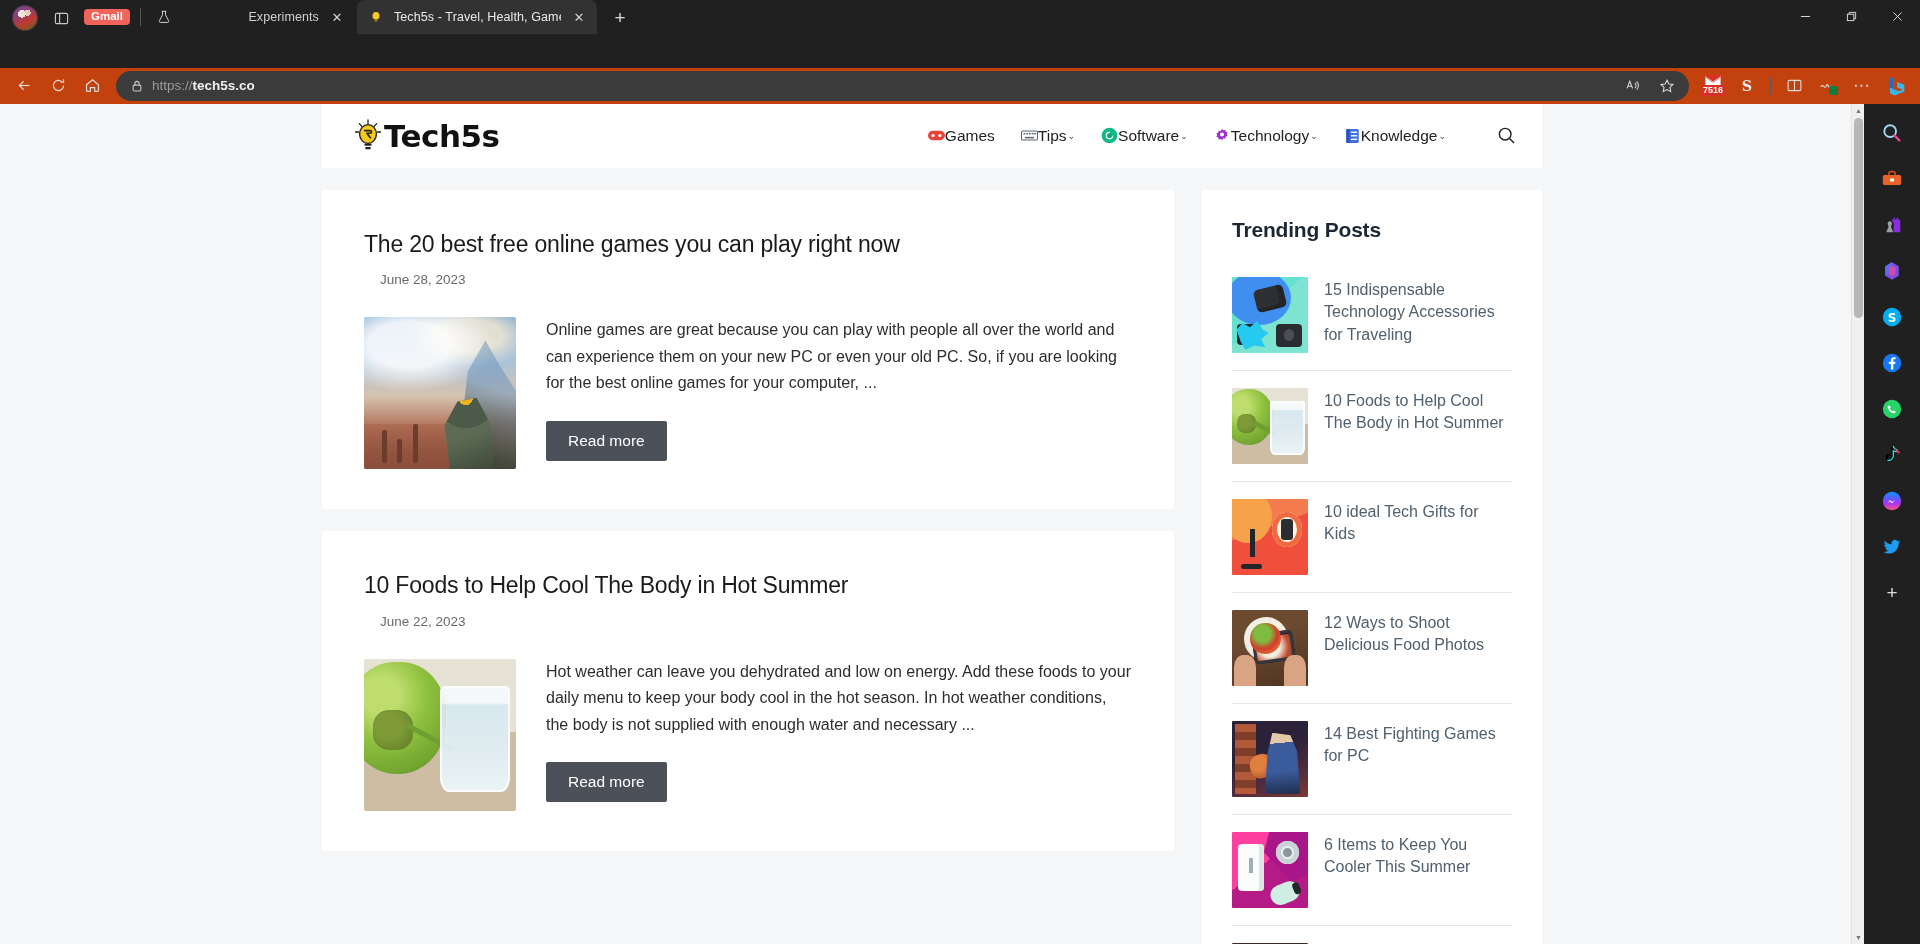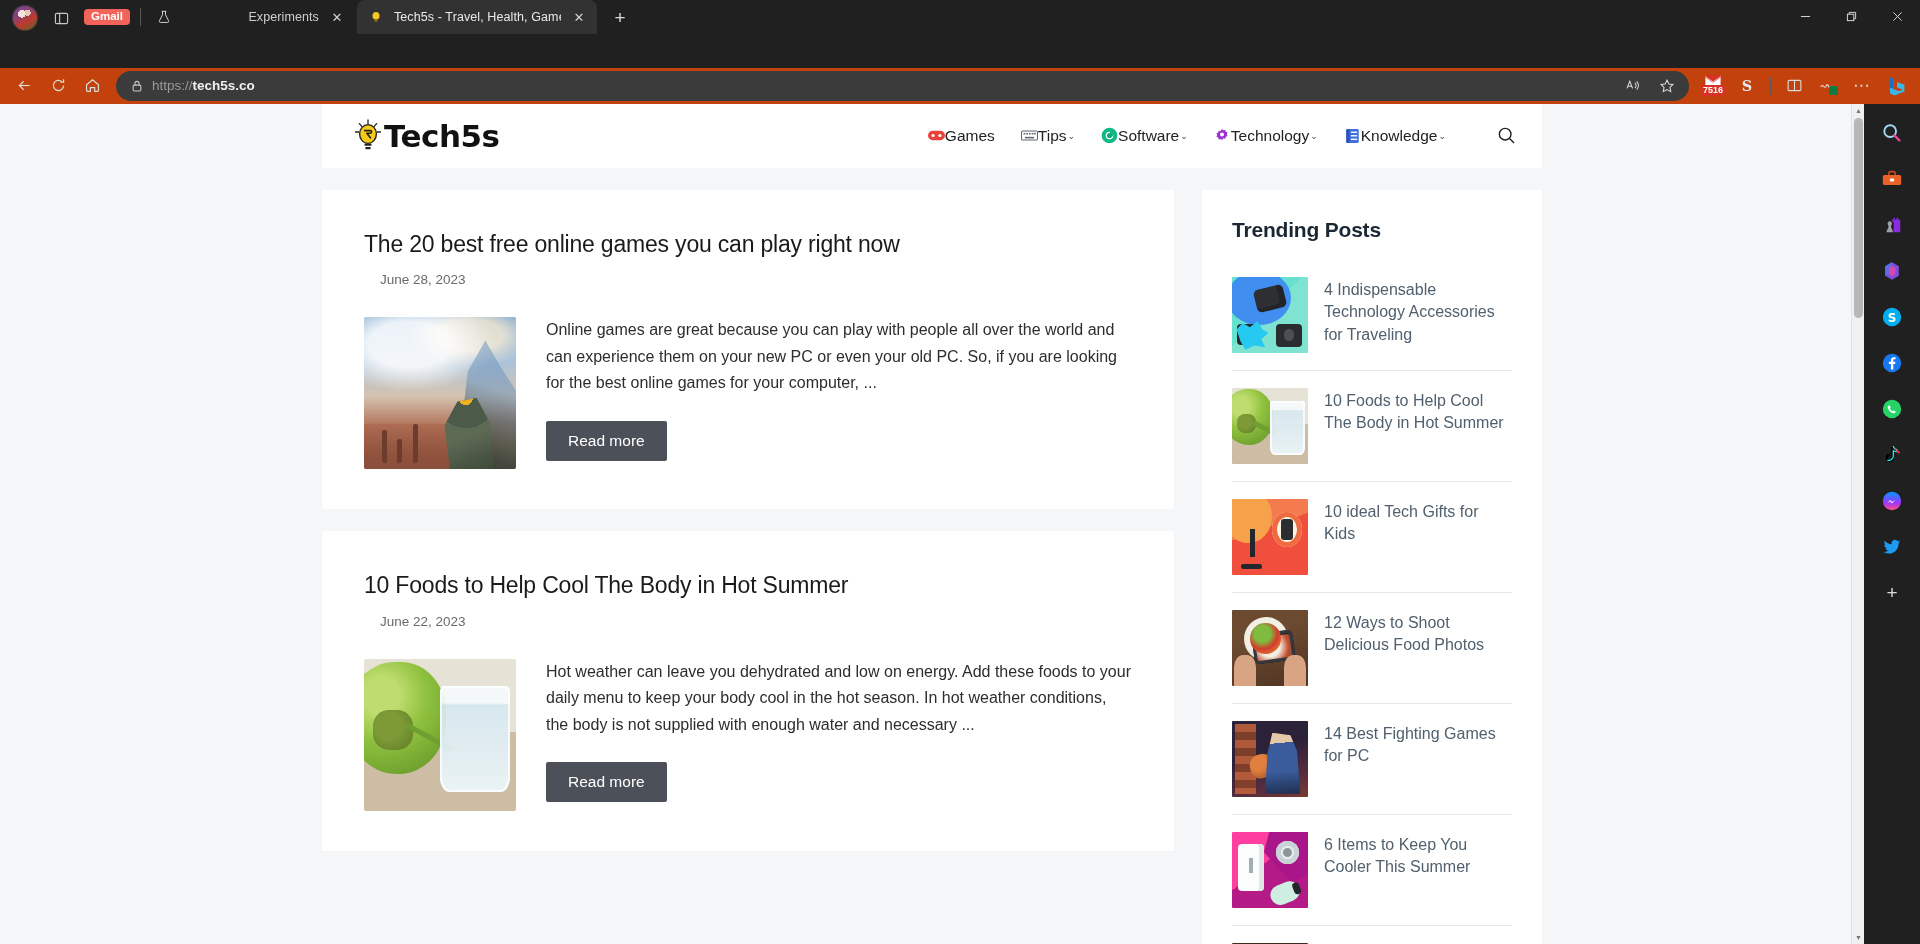--- a/index.html
+++ b/index.html
@@ -616,21 +616,21 @@
                 <div class="trend-list">
 
                   <div class="trend-item">
                     <div class="trend-thumb">
                       <div class="art art-acc">
                           <div class="acc-charger"></div>
                           <div class="acc-cam1"></div>
                           <div class="acc-cam2"></div>
                         </div>
                     </div>
-                    <div class="trend-text">4 Indispensable Technology Accessories for Traveling</div>
+                    <div class="trend-text">15 Indispensable Technology Accessories for Traveling</div>
                   </div>
 
                   <div class="trend-item">
                     <div class="trend-thumb">
                       <div class="art art-coco">
                           <div class="coco-husk"></div>
                           <div class="coco-stem"></div>
                         </div>
                     </div>
                     <div class="trend-text">10 Foods to Help Cool The Body in Hot Summer</div>

